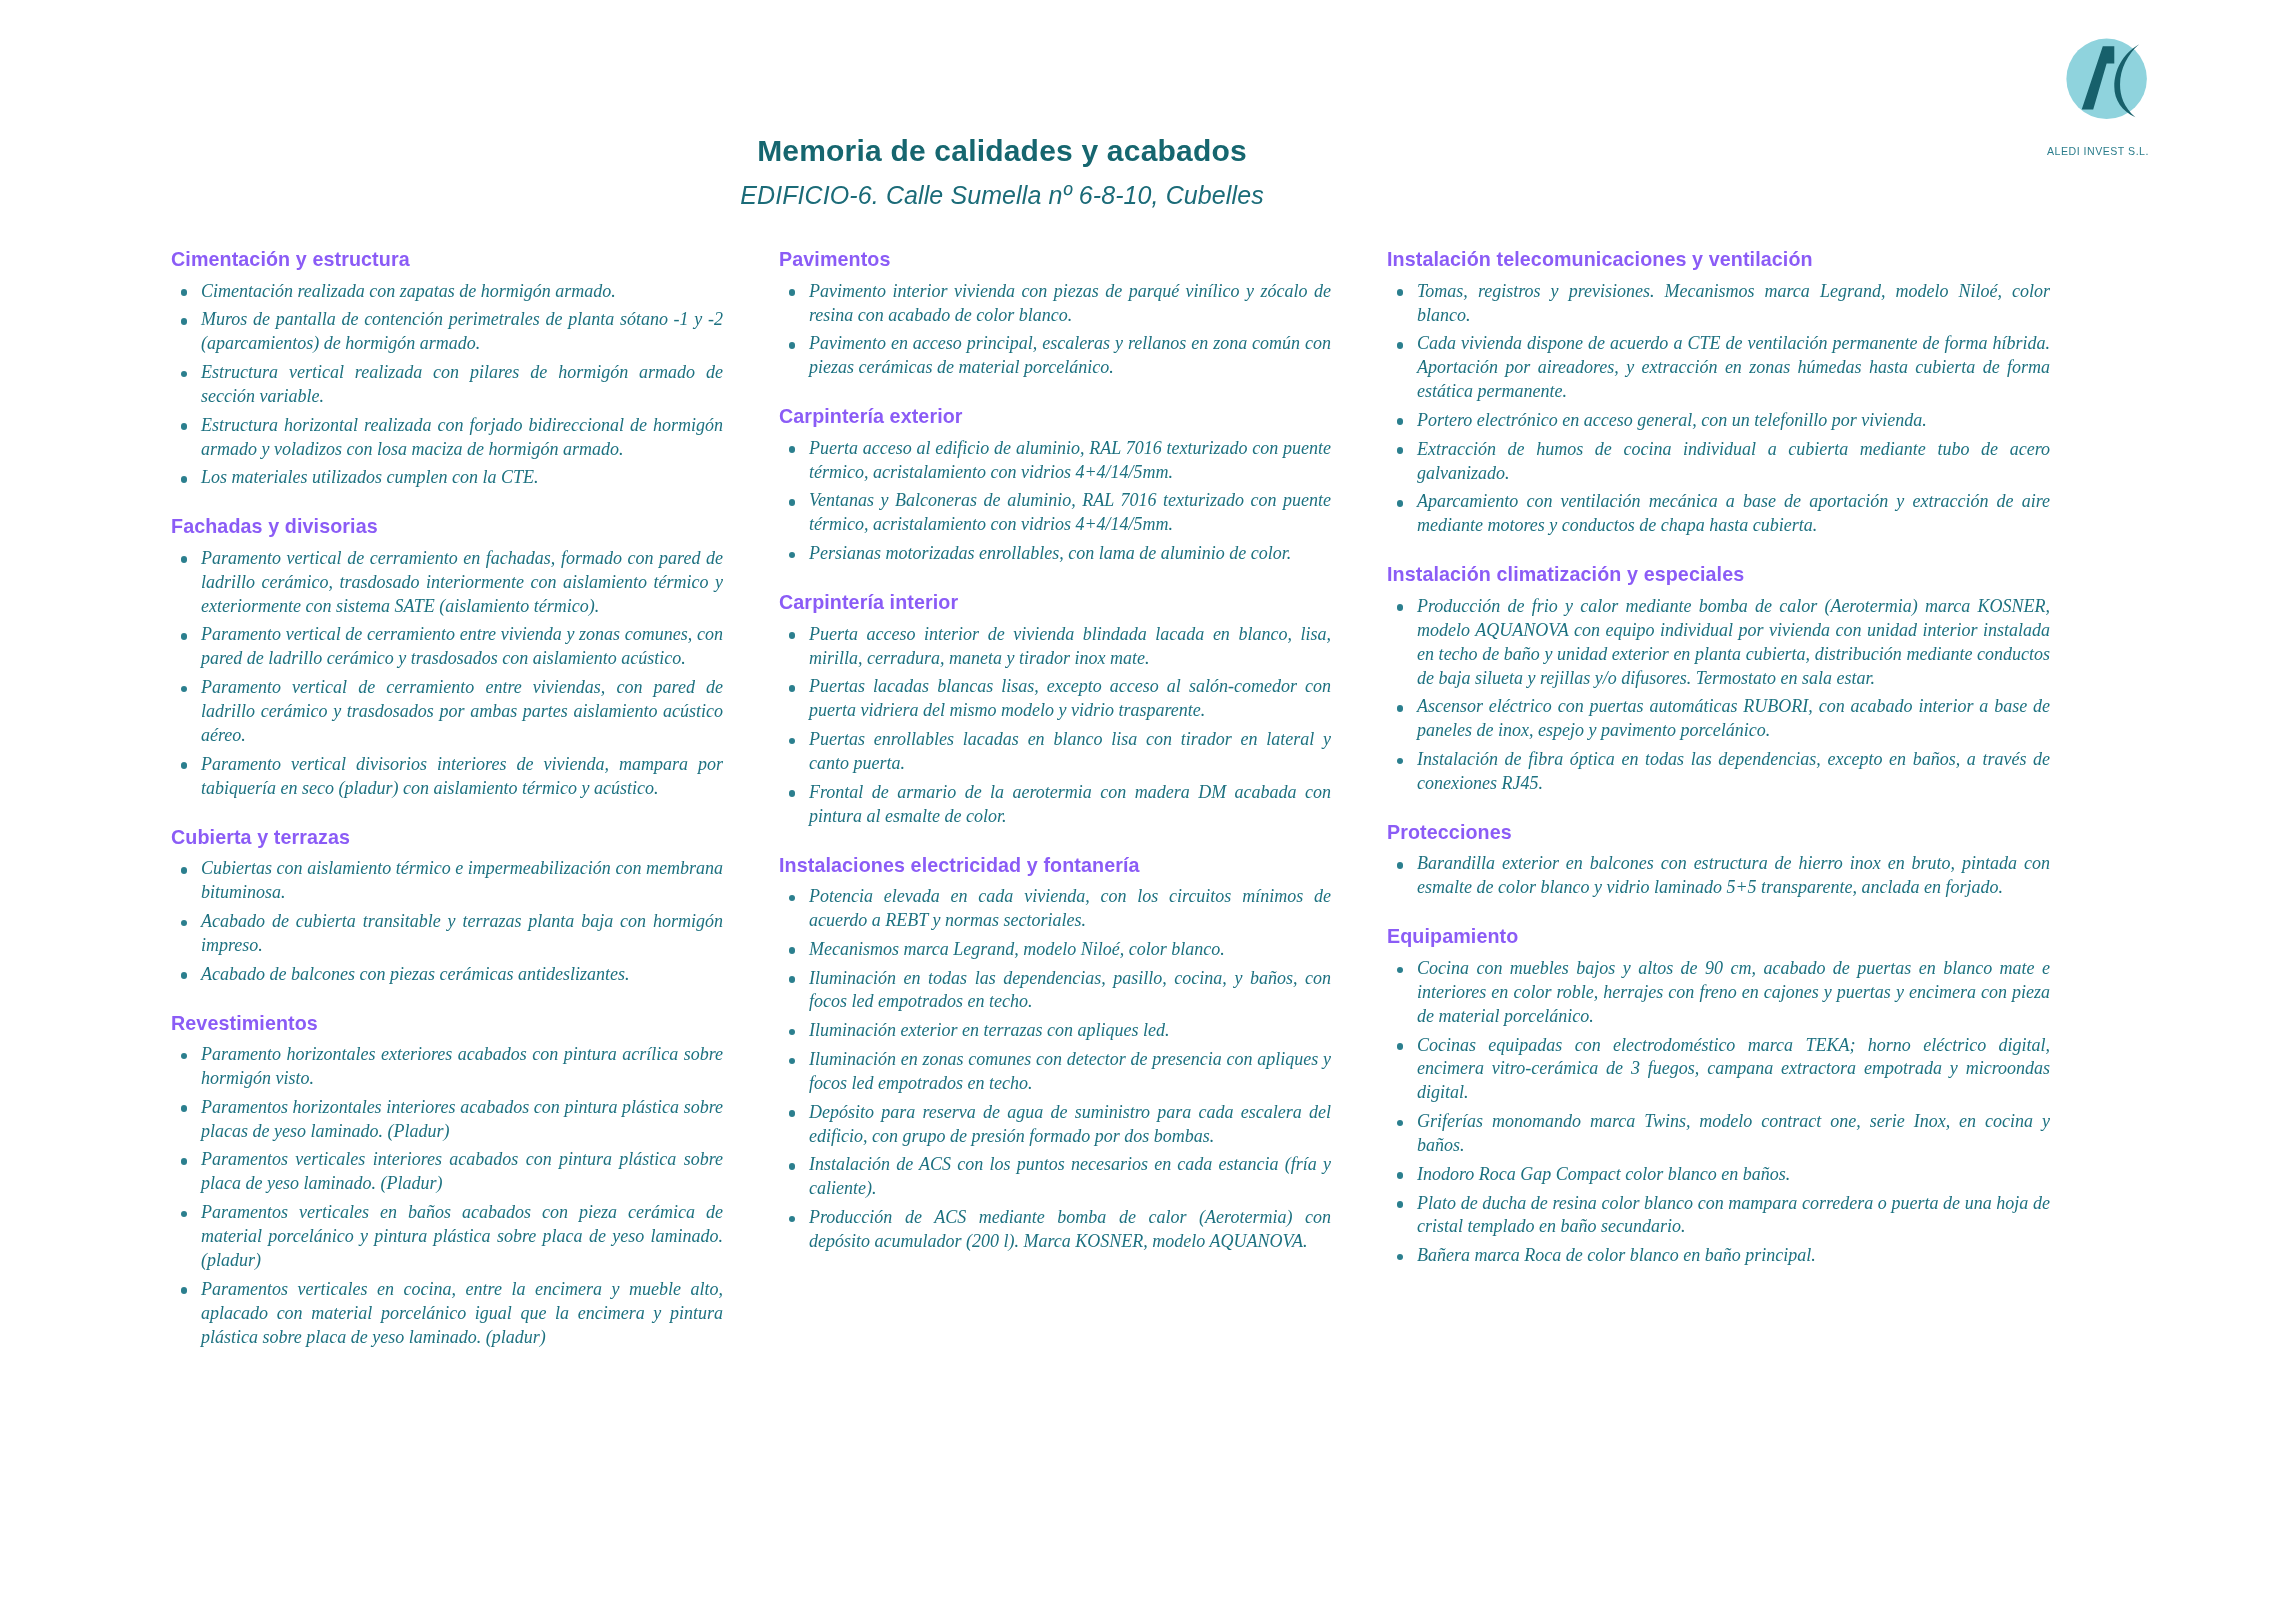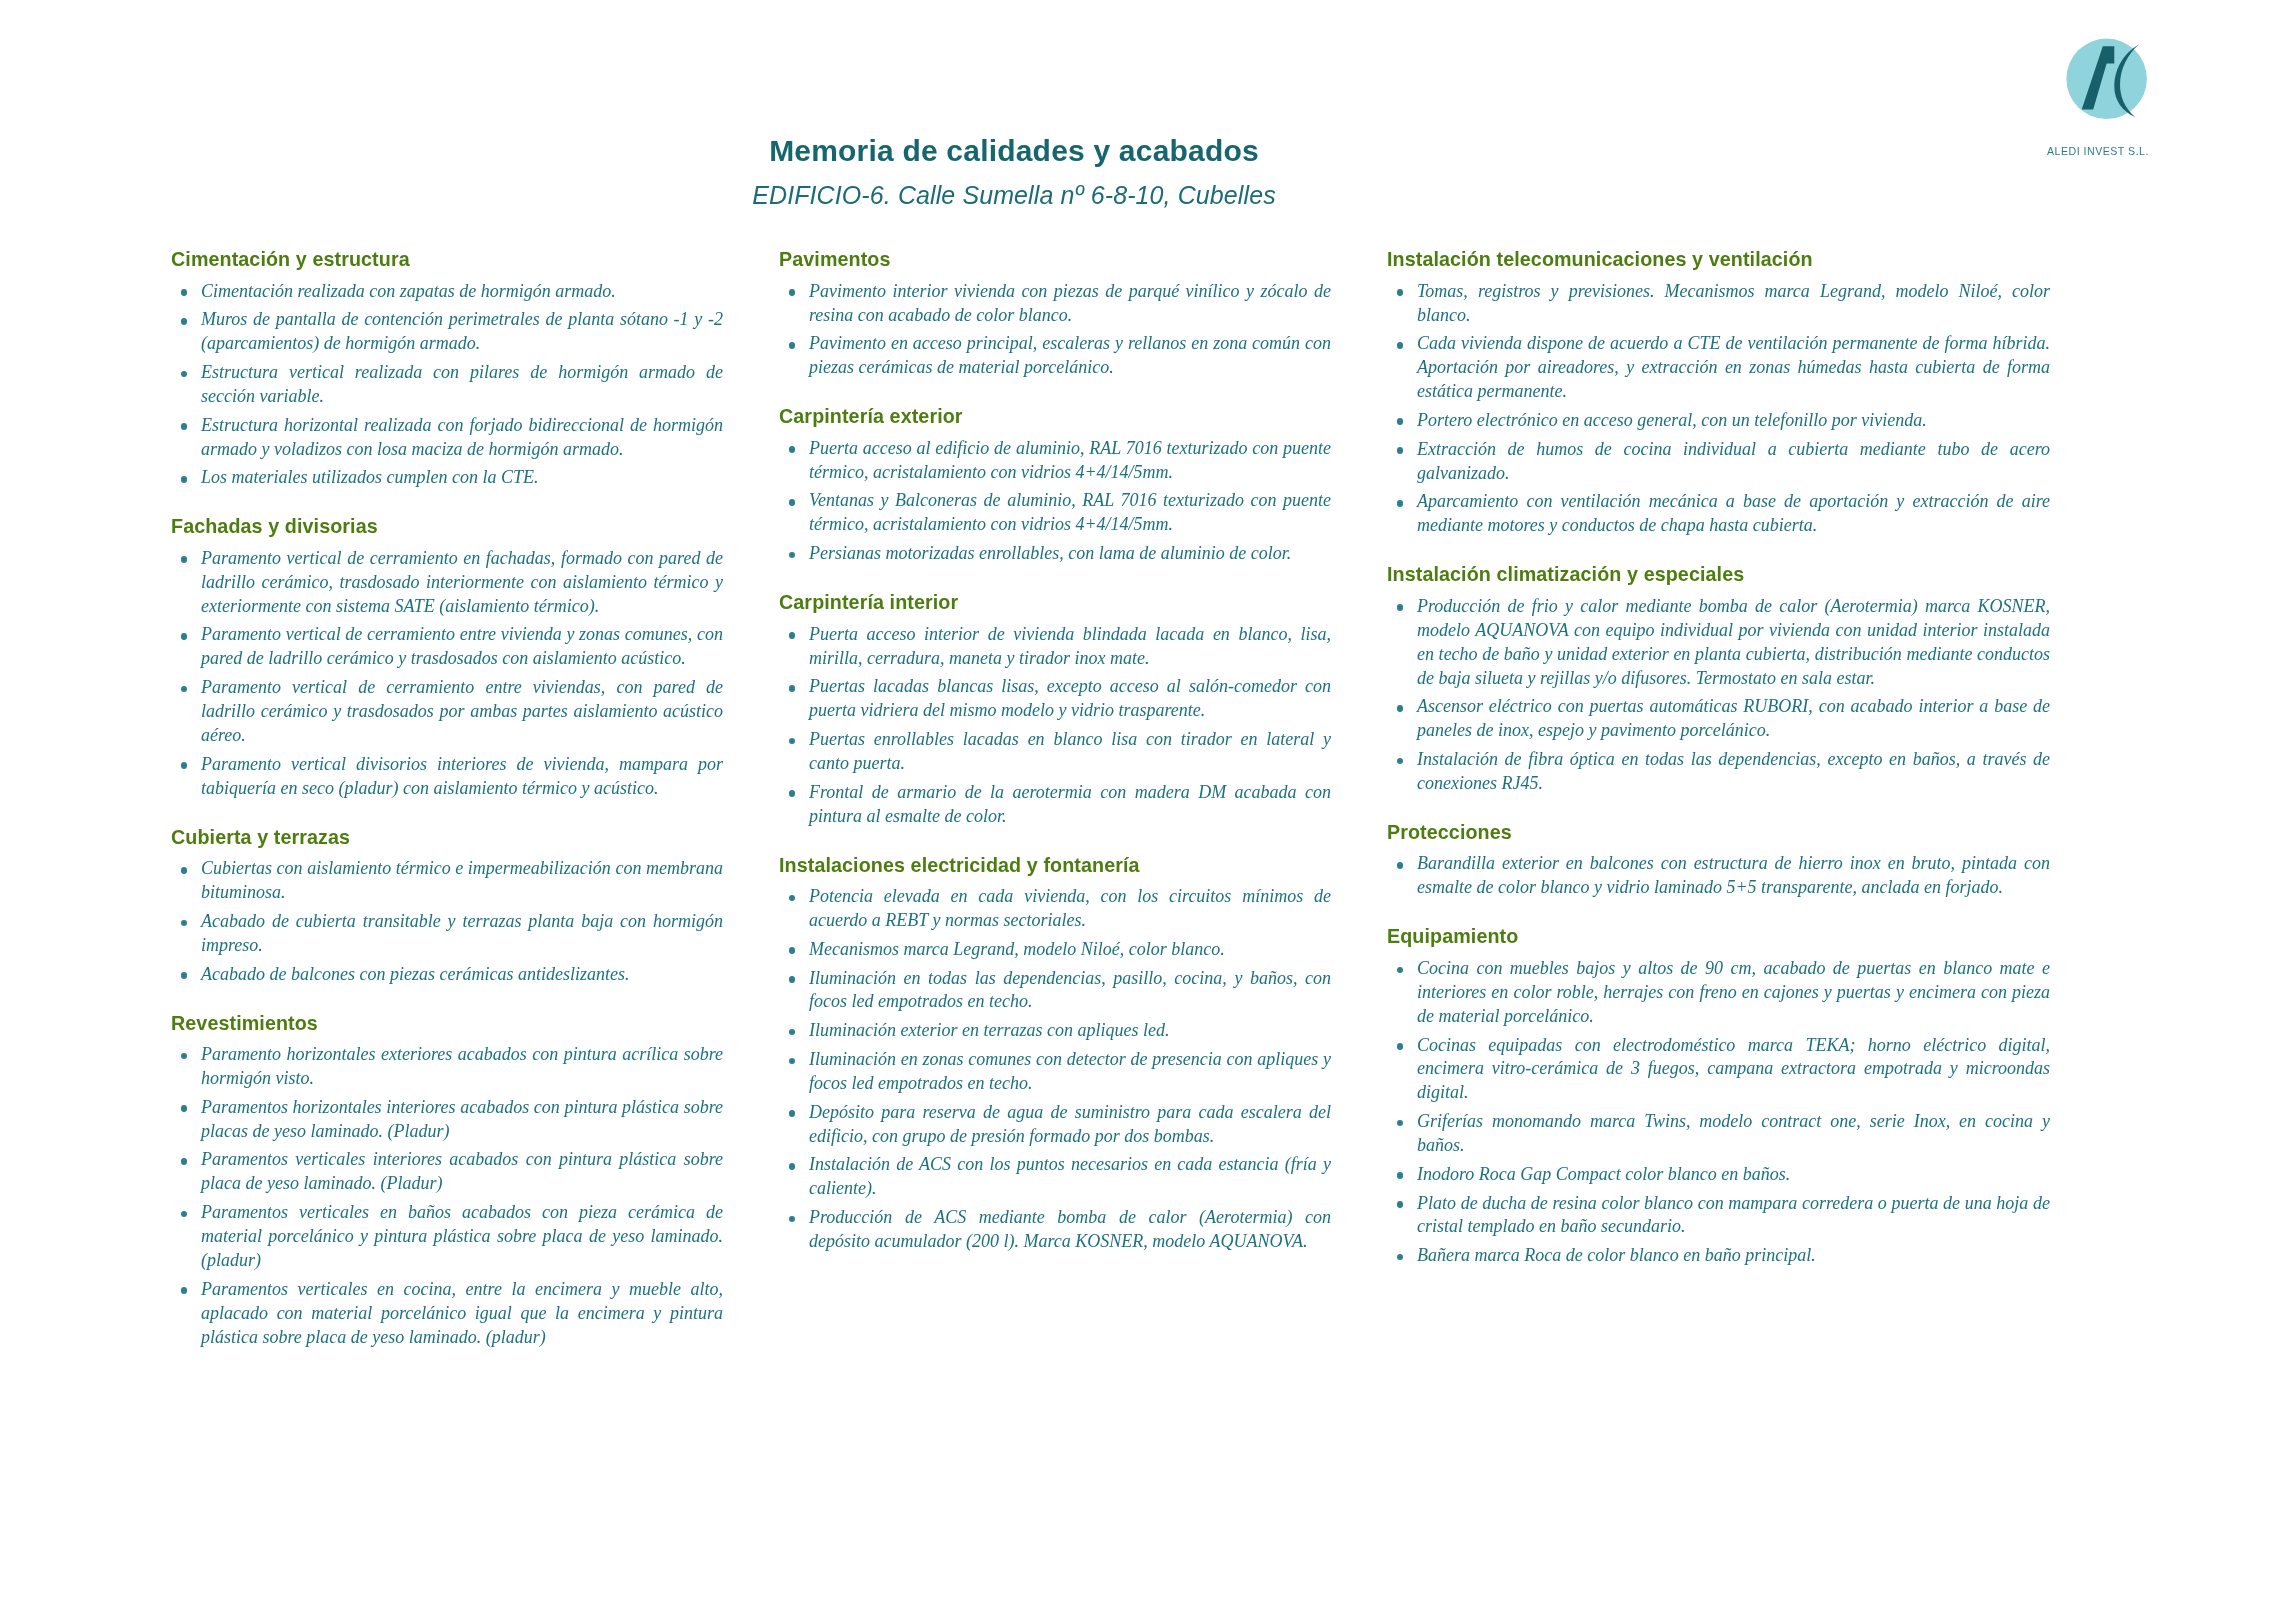--- a/index.html
+++ b/index.html
@@ -37,21 +37,21 @@
     font-family: "Liberation Sans", sans-serif;
     font-size: 10.6px;
     letter-spacing: 0.5px;
     color: #2b7d8c;
   }
 
   
   .doc-header {
     position: absolute;
     top: 134px;
-    left: 12px;
+    left: 0;
     width: 2004px;
     text-align: center;
   }
   .doc-title {
     font-family: "Liberation Sans", sans-serif;
     font-weight: bold;
     font-size: 30px;
     color: #16666f;
     letter-spacing: 0.2px;
     margin: 0;
@@ -82,21 +82,21 @@
     width: 663px;
   }
 
   .section { margin-bottom: 25px; }
   .section:last-child { margin-bottom: 0; }
 
   h2.section-title {
     font-family: "Liberation Sans", sans-serif;
     font-weight: bold;
     font-size: 19.7px;
-    color: #4d7c0f;
+    color: #8b5cf6;
     margin: 0 0 8.6px 0;
     letter-spacing: 0.1px;
   }
 
   ul.bullets {
     list-style: none;
     margin: 0;
     padding: 0;
   }
   ul.bullets > li {

